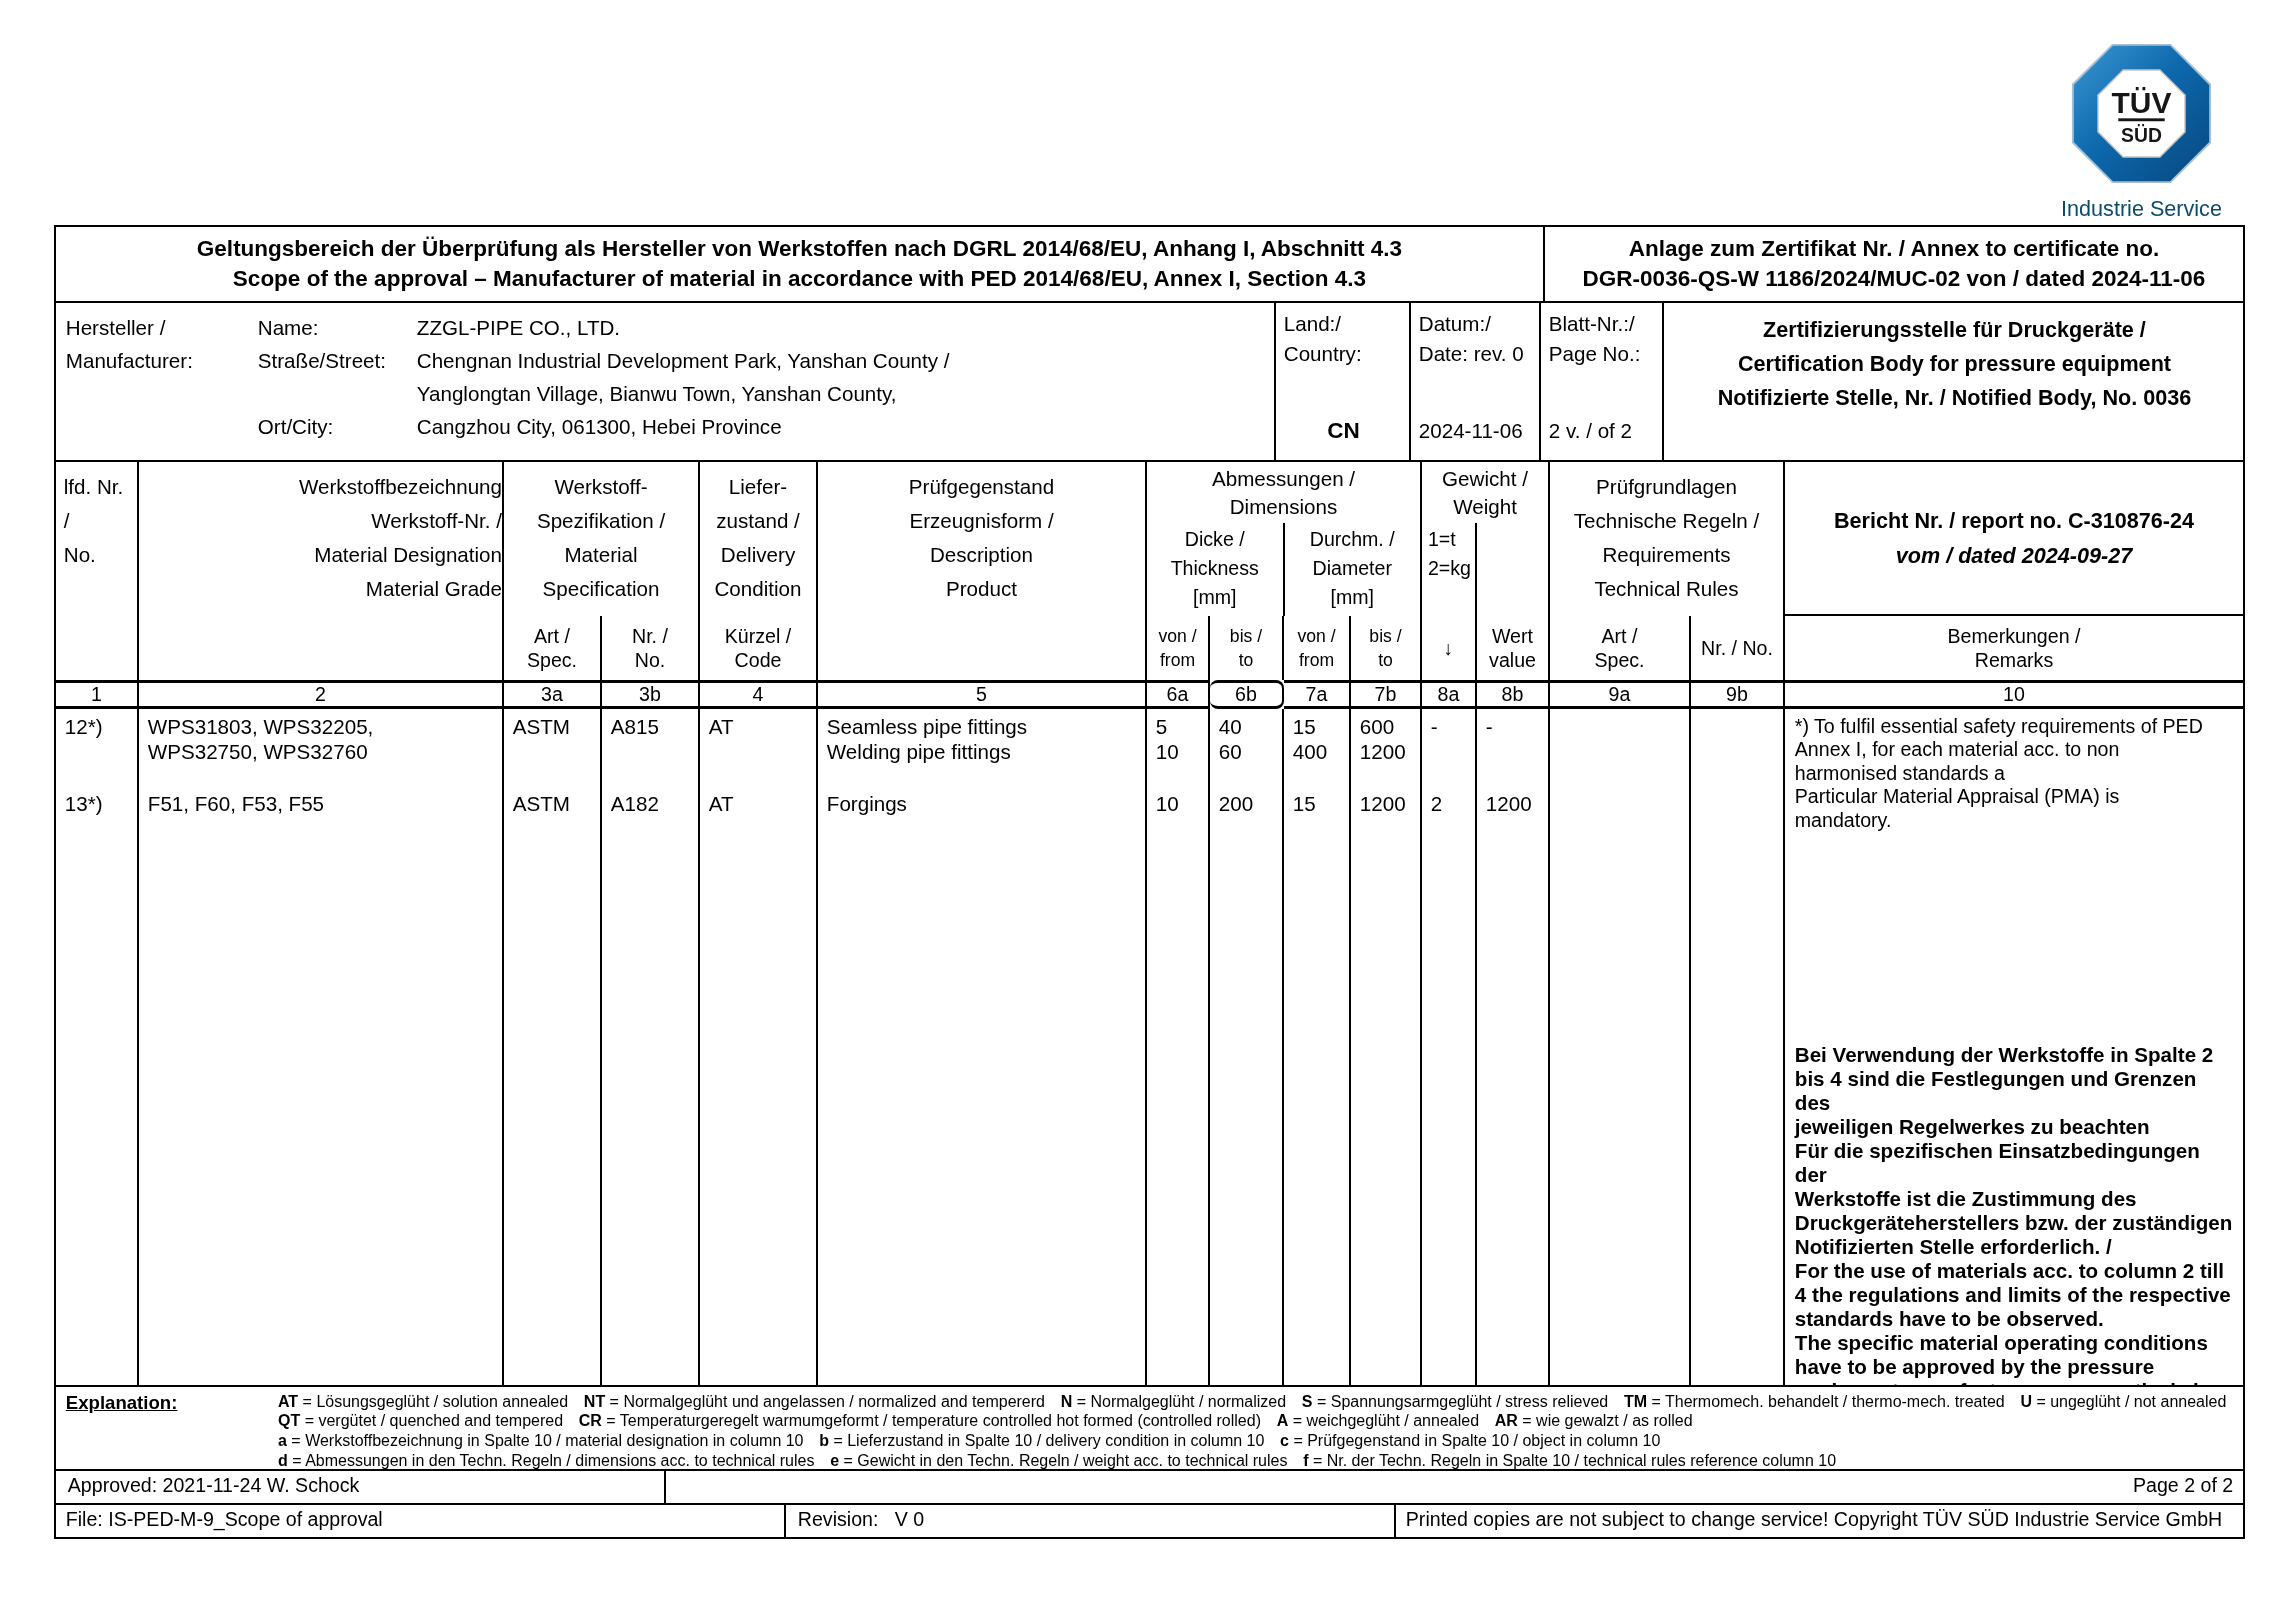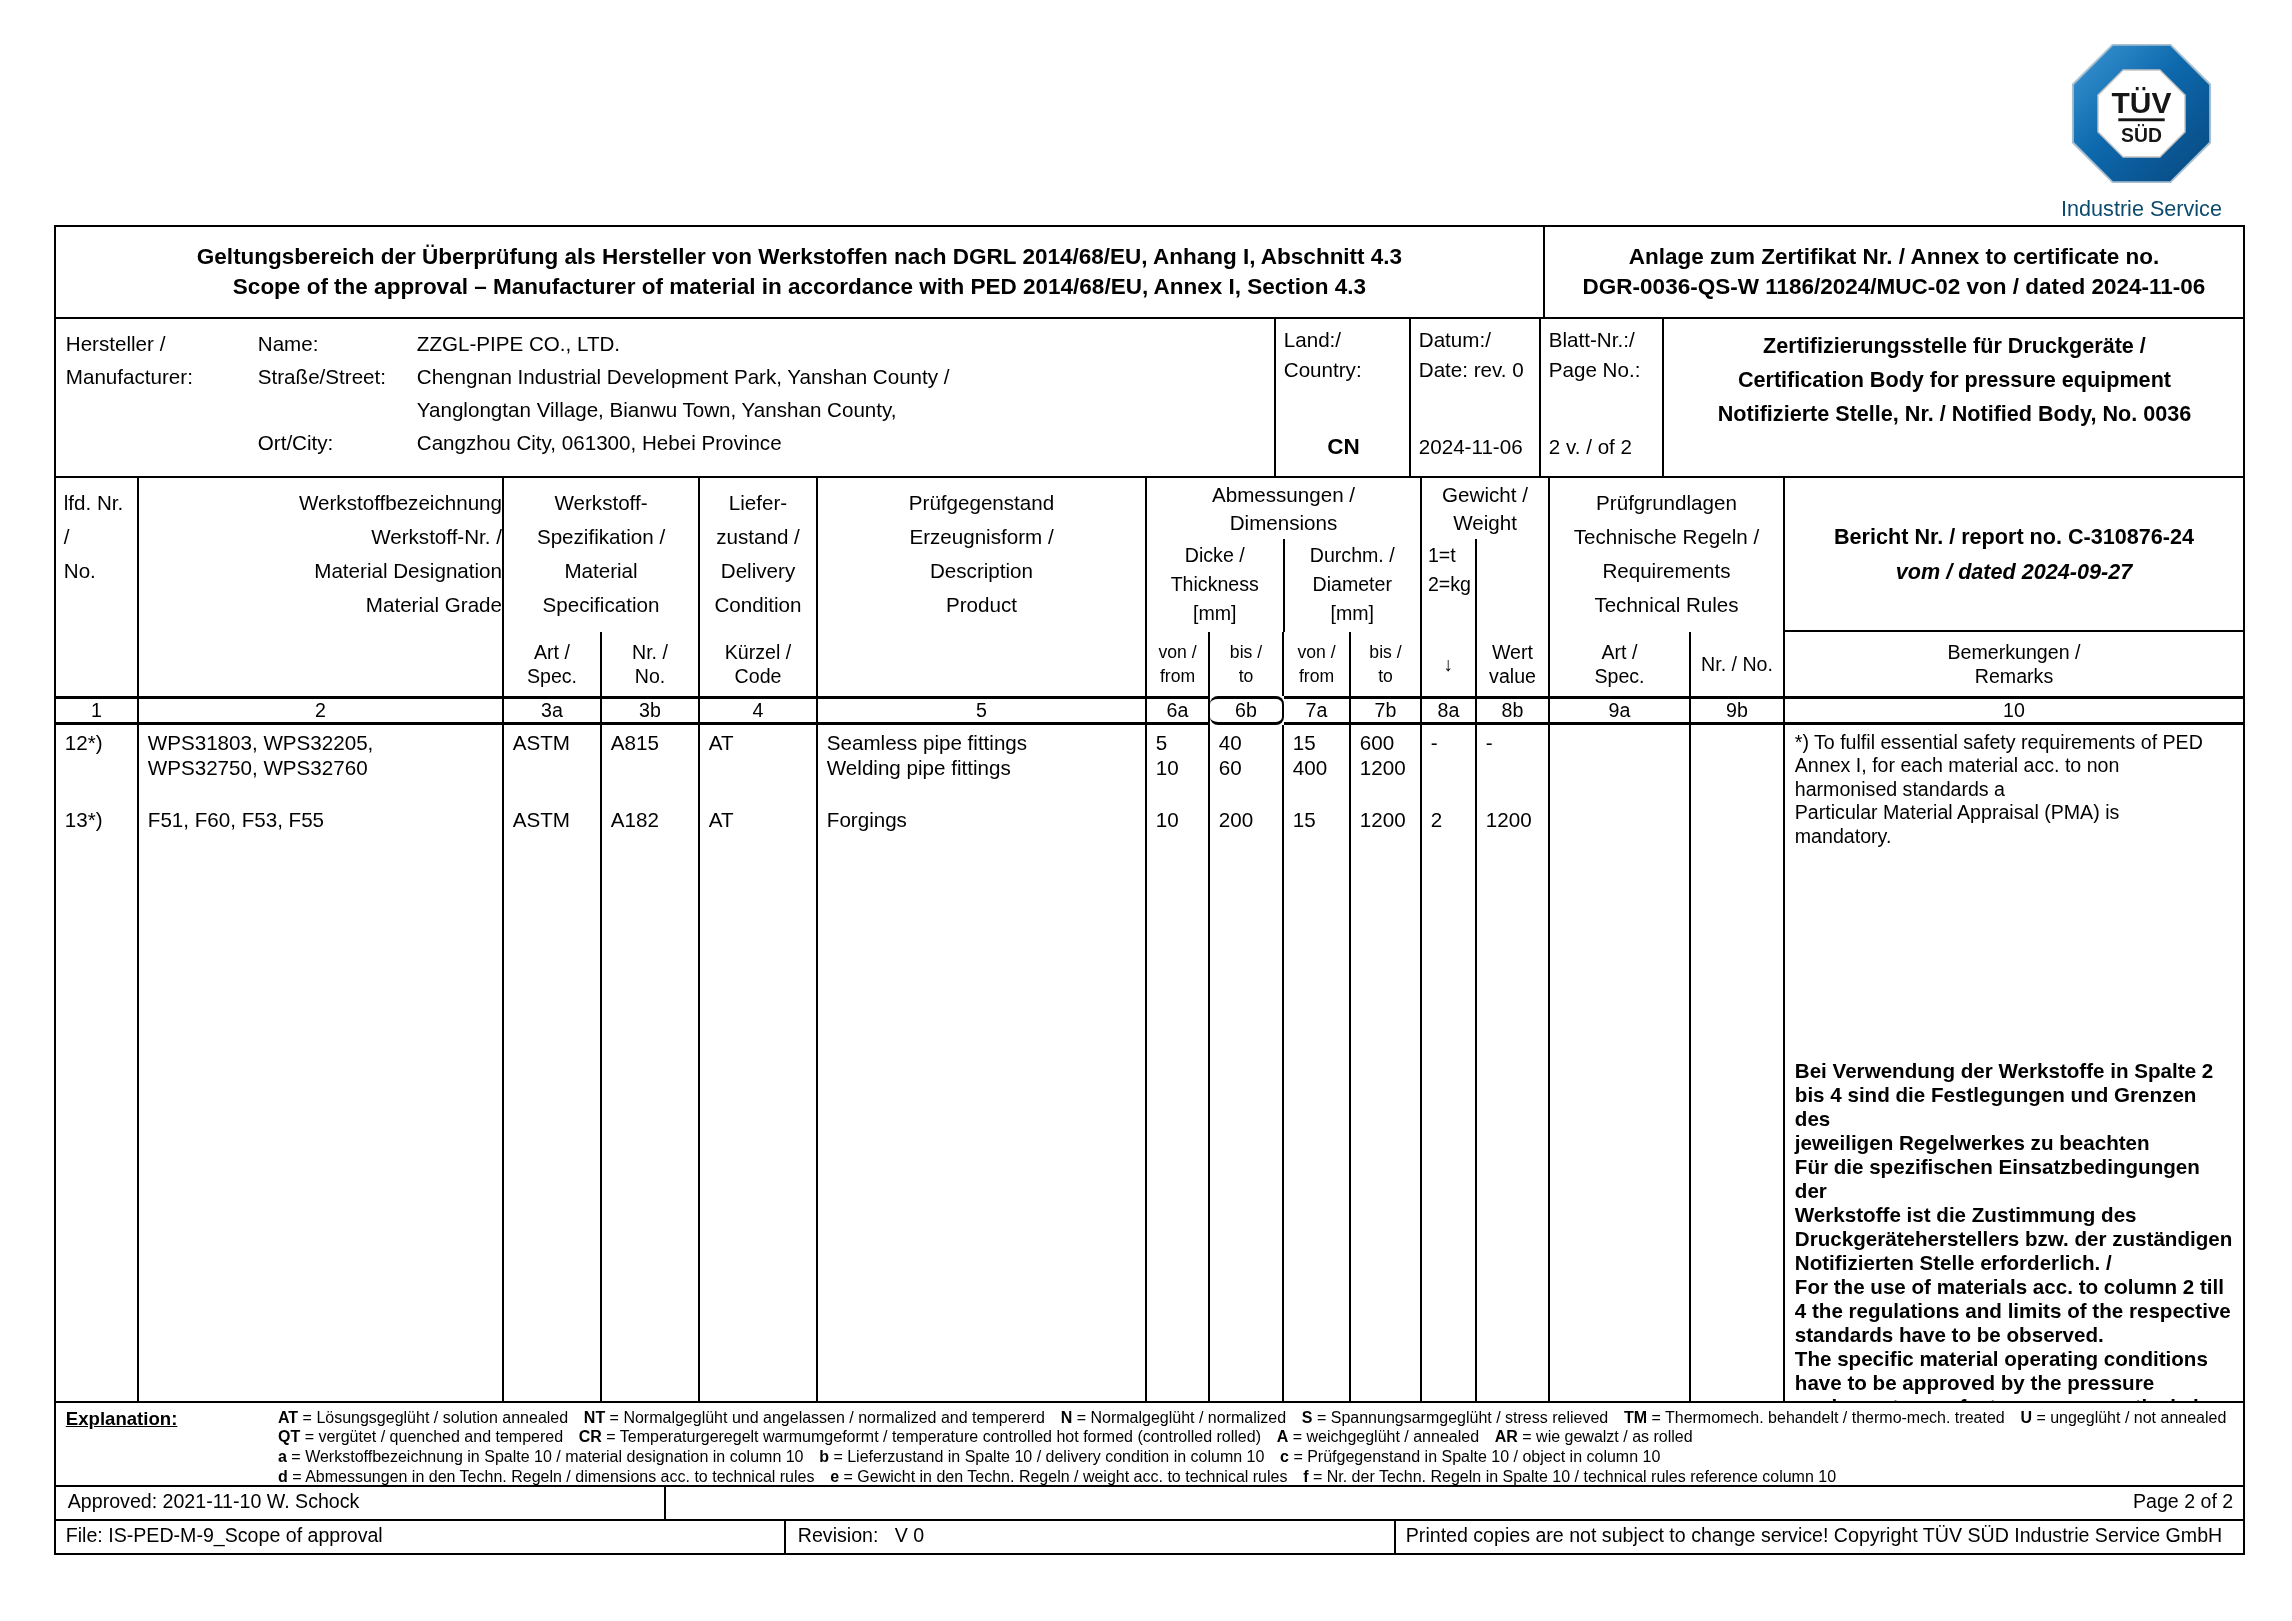--- a/index.html
+++ b/index.html
@@ -9,21 +9,21 @@
   .pre{white-space:pre-wrap;}
 
   
   .logo{position:absolute;left:2058px;top:41px;width:167px;text-align:center;}
   .logo-sub{font-size:21.6px;margin-top:5.9px;color:#0c4a6e;}
 
   
   .frame{position:absolute;left:54px;top:225px;width:2191px;border:2.9px solid #000;box-sizing:border-box;background:#fff;}
 
   
-  .title-row{display:flex;height:90px;}
+  .title-row{display:flex;height:74px;}
   .title-left{width:1487px;border-right:2px solid #000;display:flex;flex-direction:column;justify-content:center;align-items:center;font-weight:bold;font-size:22.5px;line-height:30px;text-align:center;}
   .title-right{flex:1;display:flex;flex-direction:column;justify-content:center;align-items:center;font-weight:bold;font-size:22.5px;line-height:30px;text-align:center;}
 
   
   .manu-row{display:flex;height:157px;border-top:2px solid #000;font-size:20.6px;}
   .manu-left{width:1218px;display:grid;grid-template-columns:192px 159px auto;grid-auto-rows:33px;padding:7.8px 0 0 9.8px;box-sizing:border-box;}
   .manu-left div{line-height:33px;}
   .mcell{border-left:2px solid #000;box-sizing:border-box;display:flex;flex-direction:column;justify-content:space-between;padding:5.9px 5.9px 13.7px 7.8px;line-height:30px;}
   .mcell .val{font-size:20.6px;}
   .m-land{width:135px;}
@@ -325,21 +325,21 @@
       <div class="exp-label">Explanation:</div>
       <div class="exp-lines">
         <div><span class="exp-item"><b>AT</b> = Lösungsgeglüht / solution annealed</span><span class="exp-item"><b>NT</b> = Normalgeglüht und angelassen / normalized and tempererd</span><span class="exp-item"><b>N</b> = Normalgeglüht / normalized</span><span class="exp-item"><b>S</b> = Spannungsarmgeglüht / stress relieved</span><span class="exp-item"><b>TM</b> = Thermomech. behandelt / thermo-mech. treated</span><span class="exp-item"><b>U</b> = ungeglüht / not annealed</span></div>
         <div><span class="exp-item"><b>QT</b> = vergütet / quenched and tempered</span><span class="exp-item"><b>CR</b> = Temperaturgeregelt warmumgeformt / temperature controlled hot formed (controlled rolled)</span><span class="exp-item"><b>A</b> = weichgeglüht / annealed</span><span class="exp-item"><b>AR</b> = wie gewalzt / as rolled</span></div>
         <div><span class="exp-item"><b>a</b> = Werkstoffbezeichnung in Spalte 10 / material designation in column 10</span><span class="exp-item"><b>b</b> = Lieferzustand in Spalte 10 / delivery condition in column 10</span><span class="exp-item"><b>c</b> = Prüfgegenstand in Spalte 10 / object in column 10</span></div>
         <div><span class="exp-item"><b>d</b> = Abmessungen in den Techn. Regeln / dimensions acc. to technical rules</span><span class="exp-item"><b>e</b> = Gewicht in den Techn. Regeln / weight acc. to technical rules</span><span class="exp-item"><b>f</b> = Nr. der Techn. Regeln in Spalte 10 / technical rules reference column 10</span></div>
       </div>
     </div>
 
     <div class="foot-row r1">
-      <div class="fc2">Approved: 2021-11-10 W. Schock</div>
+      <div class="fc2">Approved: 2021-11-24 W. Schock</div>
       <div class="fc3 right">Page 2 of 2</div>
     </div>
     <div class="foot-row r2">
       <div class="fc1">File: IS-PED-M-9_Scope of approval</div>
       <div class="fc2 pre">Revision:   V 0</div>
       <div class="fc3">Printed copies are not subject to change service! Copyright TÜV SÜD Industrie Service GmbH</div>
     </div>
 
   </div>
 </div>

